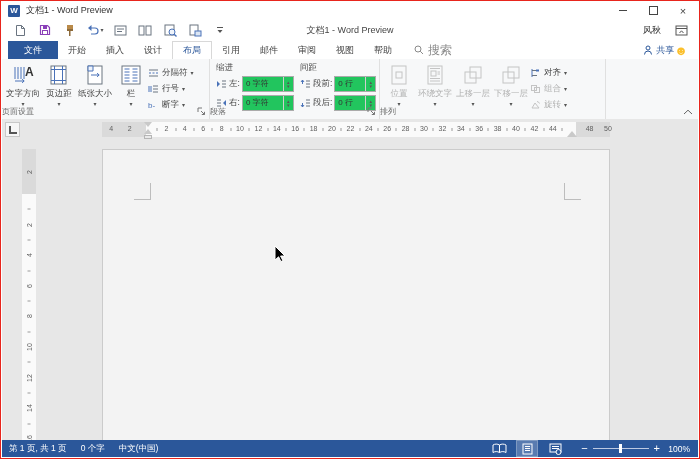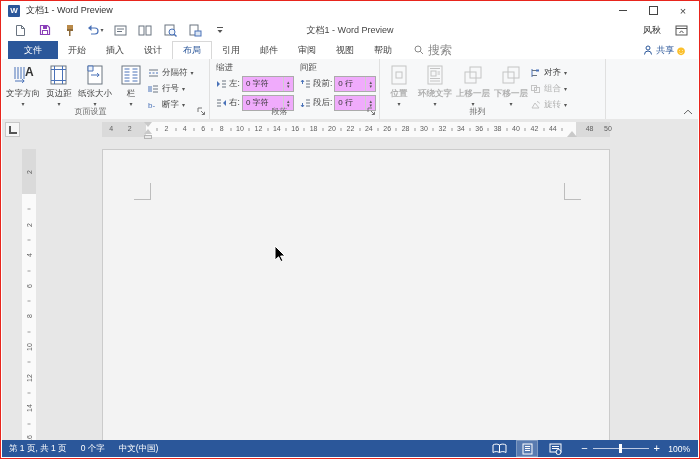--- a/index.html
+++ b/index.html
@@ -43,38 +43,38 @@
   .share{display:flex;align-items:center;gap:3px;font-size:9px;color:#2b579a;}
   .smiley{color:#fbc02d;font-size:13px;line-height:1;}
 
   
   .ribbon{position:absolute;left:1px;right:1px;top:58px;height:60px;background:#f7f8f9;
           border-bottom:1px solid #d5d5d5;}
   .rgroup{position:absolute;top:0;bottom:0;border-right:1px solid #e0e0e0;box-sizing:border-box;}
   .g-pagesetup{left:0;width:208px;}
   .g-paragraph{left:208px;width:170px;}
   .g-arrange{left:378px;width:226px;}
-  .group-label{position:absolute;bottom:2px;left:0;right:30px;text-align:center;
+  .group-label{position:absolute;bottom:2px;left:0;right:30px;text-align:left;
                font-size:8px;color:#666;}
   .launcher{position:absolute;right:3px;bottom:3px;width:9px;height:9px;}
   .bigrow{display:flex;align-items:flex-start;padding:3px 2px 0 2px;}
   .bigbtn{display:flex;flex-direction:column;align-items:center;padding:1px 2px;min-width:30px;}
   .bigbtn .lbl{font-size:8.5px;color:#444;white-space:nowrap;margin-top:1px;}
   .bigbtn .dd{margin-top:1px;}
-  .bigbtn.disabled .lbl{color:#b0b0b0;font-weight:bold;}
+  .bigbtn.disabled .lbl{color:#b0b0b0;}
   .smallcol{display:flex;flex-direction:column;justify-content:flex-start;padding-top:5px;gap:4px;}
   .smallbtn{display:flex;align-items:center;gap:3px;font-size:8.5px;color:#444;white-space:nowrap;}
   .smallbtn.disabled{color:#b0b0b0;}
   .disabled svg *{stroke:#c4c4c4 !important;fill:none !important;}
 
   .pgrid{display:flex;gap:6px;padding:3px 4px 0 6px;}
   .ptitle{font-size:8.5px;color:#444;margin-bottom:2px;}
   .prow{display:flex;align-items:center;gap:2px;margin-bottom:3px;}
   .prow .plabel{font-size:8.5px;color:#444;white-space:nowrap;}
-  .spin{display:flex;align-items:stretch;background:#f0abfc;border:1px solid #ababab;height:14px;}
+  .spin{display:flex;align-items:stretch;background:#22c55e;border:1px solid #ababab;height:14px;}
   .spin .val{font-size:8px;color:#333;padding:1px 2px 0 3px;flex:1;white-space:nowrap;}
   .spin.w52{width:50px;}.spin.w40{width:40px;}
   .spin .ud{width:9px;border-left:1px solid #cfcfcf;display:flex;flex-direction:column;
             align-items:center;justify-content:center;font-size:5px;color:#555;line-height:4px;}
   .collapse-ribbon{position:absolute;right:5px;bottom:4px;}
 
   
   .docarea{position:absolute;left:1px;right:1px;top:118px;height:323px;background:#e7e7e7;overflow:hidden;}
   .tabselector{position:absolute;left:3px;top:3px;width:15px;height:15px;background:#f6f6f6;
                border:1px solid #c8c8c8;box-sizing:border-box;display:flex;align-items:center;justify-content:center;}

